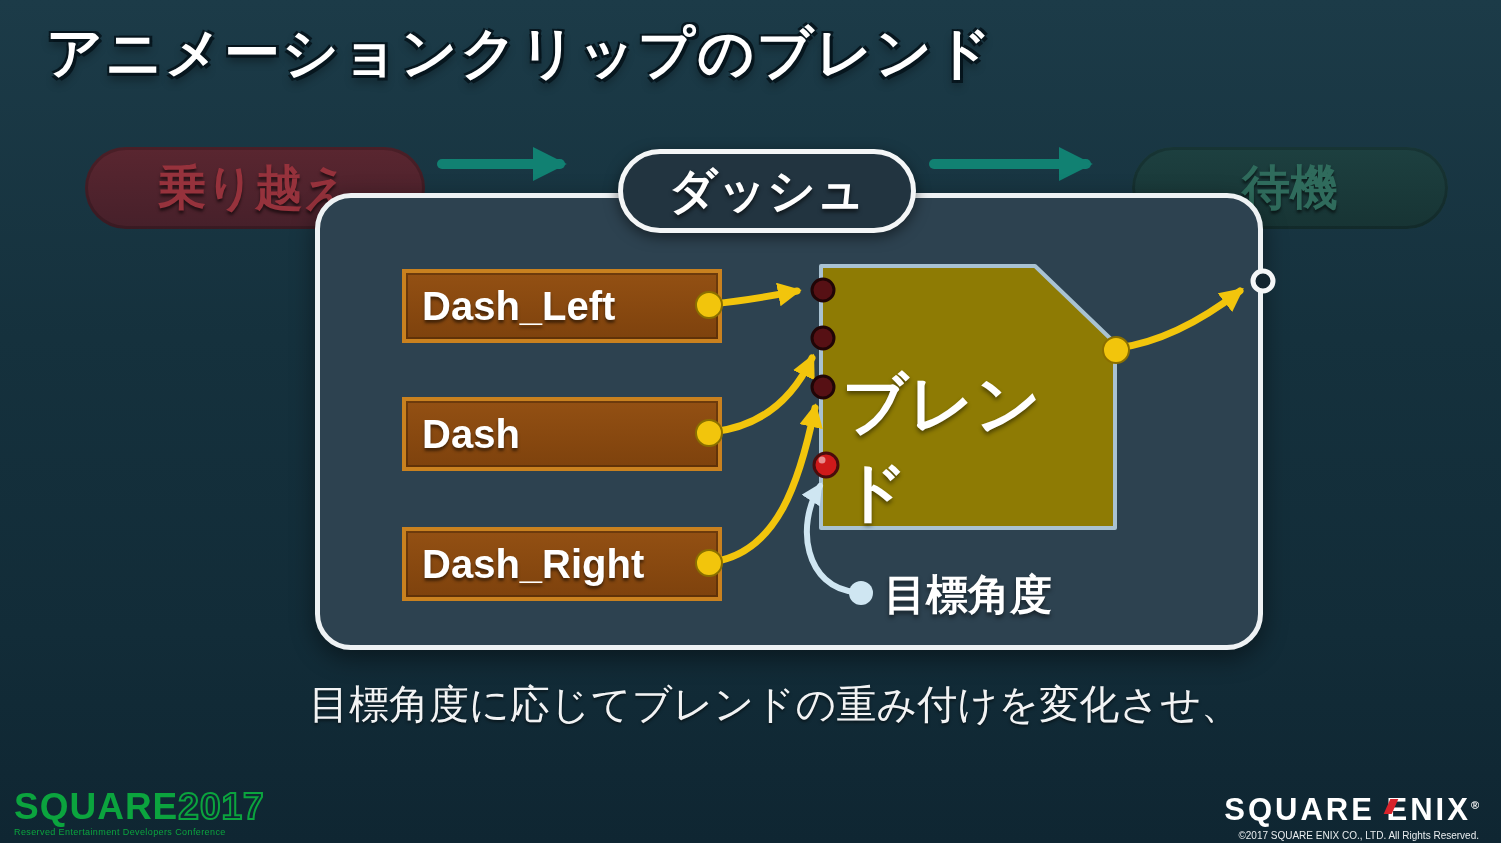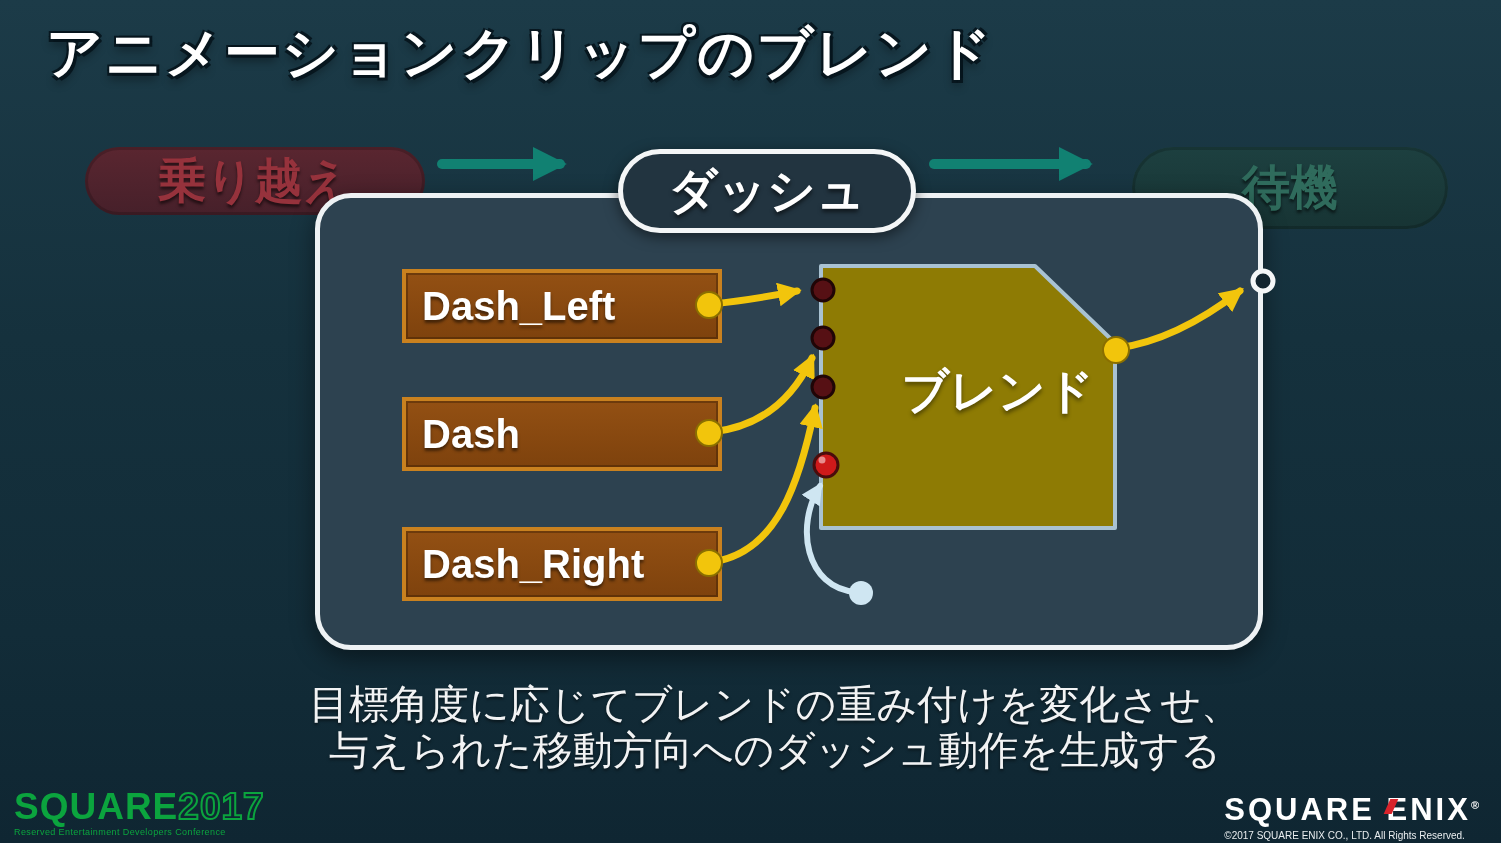--- a/index.html
+++ b/index.html
@@ -10,21 +10,21 @@
            background:linear-gradient(180deg,#1c3b48 0%, #15313d 40%, #122c38 75%, #0f2632 100%); }
 
   .title { position:absolute; left:46px; top:16px; font-size:56px; font-weight:bold;
            color:#ffffff; letter-spacing:2px;
            text-shadow:3px 3px 0 rgba(5,20,28,.9), -2px -2px 0 rgba(5,20,28,.9),
                        -2px 3px 0 rgba(5,20,28,.9), 3px -2px 0 rgba(5,20,28,.9),
                        0 6px 10px rgba(0,0,0,.45); }
 
   .pill { position:absolute; display:flex; align-items:center; justify-content:center;
           border-radius:999px; font-weight:bold; }
-  .pill-overcome { left:85px; top:147px; width:340px; height:68px;
+  .pill-overcome { left:85px; top:147px; width:340px; height:82px;
           background:linear-gradient(180deg,#5a2630,#46202a); color:#96323c; font-size:48px;
           text-shadow:0 3px 3px rgba(0,0,0,.55); box-shadow:inset 0 0 0 3px rgba(0,0,0,.18); }
   .pill-idle { left:1132px; top:147px; width:316px; height:82px;
           background:linear-gradient(180deg,#20452f00,#173434); background-color:#1d4040; color:#2f6b5c; font-size:48px;
           text-shadow:0 3px 3px rgba(0,0,0,.55); box-shadow:inset 0 0 0 3px rgba(0,0,0,.18); }
   .pill-dash { left:618px; top:149px; width:298px; height:84px; background:#223440;
           border:5px solid #f4f6f7; color:#ffffff; font-size:48px;
           box-shadow:0 4px 14px rgba(0,0,0,.5); text-shadow:0 3px 4px rgba(0,0,0,.6); z-index:4; }
 
   .panel { position:absolute; left:315px; top:193px; width:948px; height:457px;
@@ -35,38 +35,38 @@
              background:linear-gradient(180deg,#935013,#7e420d); border:4px solid #c9811f;
              display:flex; align-items:center; padding-left:16px; color:#fff; font-size:40px;
              font-weight:bold; text-shadow:0 3px 3px rgba(0,0,0,.5);
              box-shadow:inset 0 0 0 2px rgba(40,20,0,.35); z-index:4; }
   .clip-0 { top:269px; } .clip-1 { top:397px; } .clip-2 { top:527px; }
 
   .layer { position:absolute; left:0; top:0; pointer-events:none; }
   .layer-behind { z-index:2; }
   .layer-front  { z-index:5; }
 
-  .blend-label { position:absolute; left:842px; top:360px; width:252px; text-align:right;
-                 font-size:47px; font-weight:bold; color:#fff; z-index:6;
+  .blend-label { position:absolute; left:842px; top:360px; width:252px; text-align:left;
+                 font-size:65px; font-weight:bold; color:#fff; z-index:6;
                  text-shadow:0 3px 4px rgba(0,0,0,.45); }
 
   .target-label { position:absolute; left:884px; top:567px; font-size:42px; font-weight:bold;
                   color:#fff; z-index:6; text-shadow:0 3px 4px rgba(0,0,0,.5); }
 
   .caption { position:absolute; left:230px; top:681px; width:1090px; text-align:center;
              color:#f2f3f4; font-size:40px; line-height:1.16;
              text-shadow:0 2px 3px rgba(0,0,0,.5); }
 
   .cedec { position:absolute; left:14px; top:788px; line-height:1; }
   .cedec-main { font-size:37px; font-weight:900; color:#0ba43e; letter-spacing:1px; }
   .cedec-year { font-size:37px; font-weight:900; color:transparent;
                 -webkit-text-stroke:2px #0ba43e; letter-spacing:1px;margin-top:28px; }
   .cedec-tagline { font-size:9px; color:#0ba43e; letter-spacing:.4px; margin-top:3px; }
 
-  .sqex { position:absolute; right:22px; top:792px; text-align:left; color:#fff; }
+  .sqex { position:absolute; right:22px; top:792px; text-align:right; color:#fff; }
   .sqex-logo { position:relative; font-size:31px; font-weight:bold; letter-spacing:3px; display:inline-block; }
   .sqex-reg { font-size:11px; vertical-align:super; letter-spacing:0; }
   .sqex-redmark { position:absolute; right:84px; top:7px; width:8px; height:15px;
                   background:#d8232b; transform:skewX(-24deg); }
   .sqex-copy { font-size:10px; color:#e9edef; margin-top:2px; }
 </style>
 </head>
 <body>
 
 <div class="slide">
@@ -134,24 +134,24 @@
 
     <circle cx="826" cy="465" r="12" fill="#cf1a1a" stroke="#4a0c0c" stroke-width="3"></circle>
     <circle cx="822" cy="460" r="3.5" fill="rgba(255,255,255,0.5)"></circle>
 
     <circle cx="1116" cy="350" r="13" fill="#f2c50c" stroke="#8a6f00" stroke-width="2"></circle>
     <circle cx="1263" cy="281" r="10" fill="#12242e" stroke="#f4f6f7" stroke-width="5"></circle>
     <circle cx="861" cy="593" r="12" fill="#cfe6f2"></circle>
   </svg>
 
   <div class="blend-label">ブレンド</div>
+  <div class="target-label">目標角度</div>
 
   <div class="caption">
     <div>目標角度に応じてブレンドの重み付けを変化させ、</div>
-    <div>与えられた移動方向へのダッシュ動作を生成する</div>
   </div>
 
   <div class="cedec">
     <span class="cedec-main">SQUARE</span><span class="cedec-year">2017</span>
     <div class="cedec-tagline">Reserved Entertainment Developers Conference</div>
   </div>
 
   <div class="sqex">
     <span class="sqex-logo">
       <span>SQUARE ENIX</span><span class="sqex-reg">®</span>

